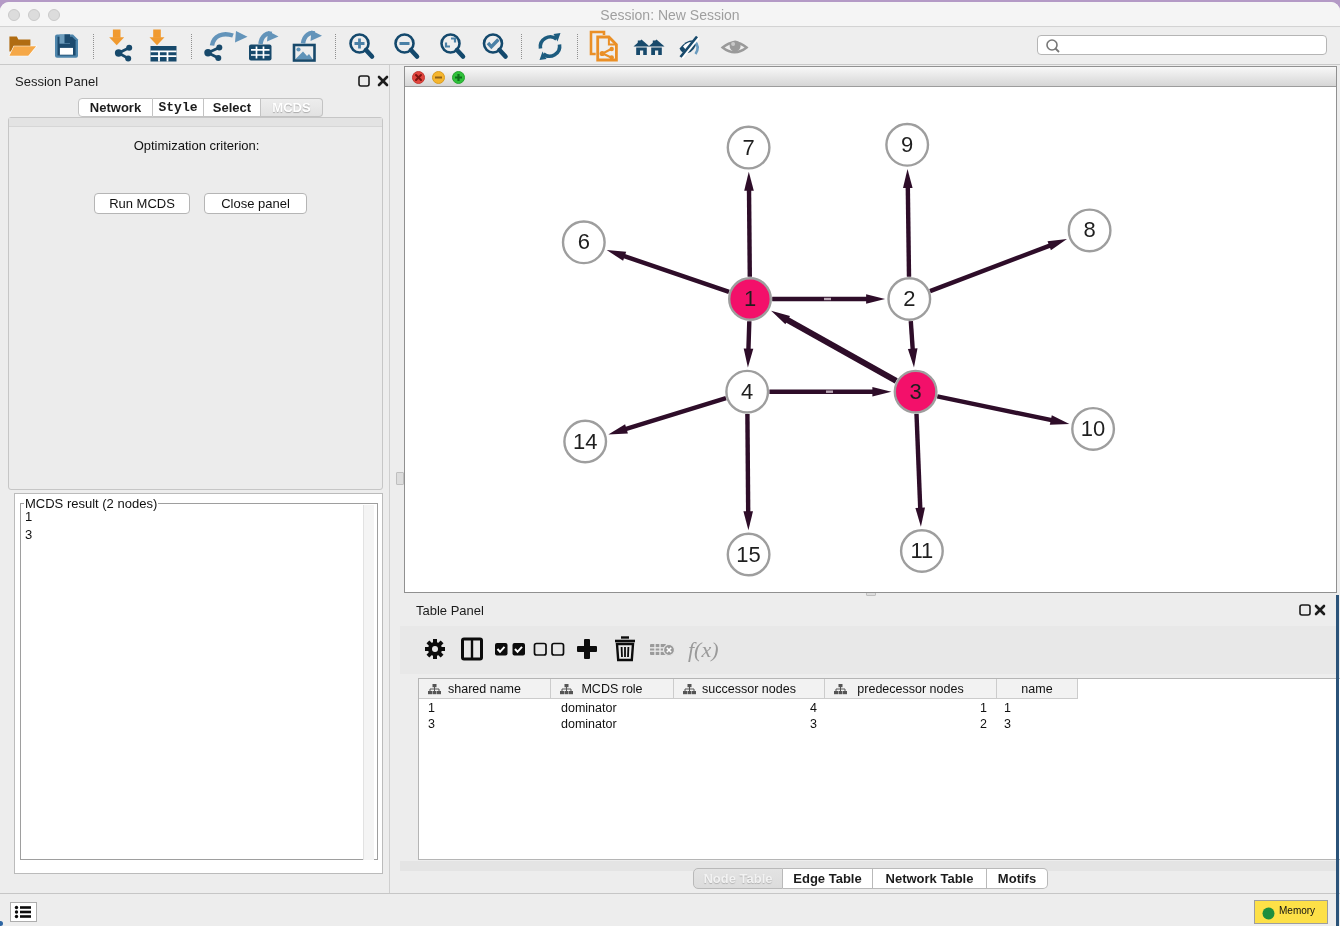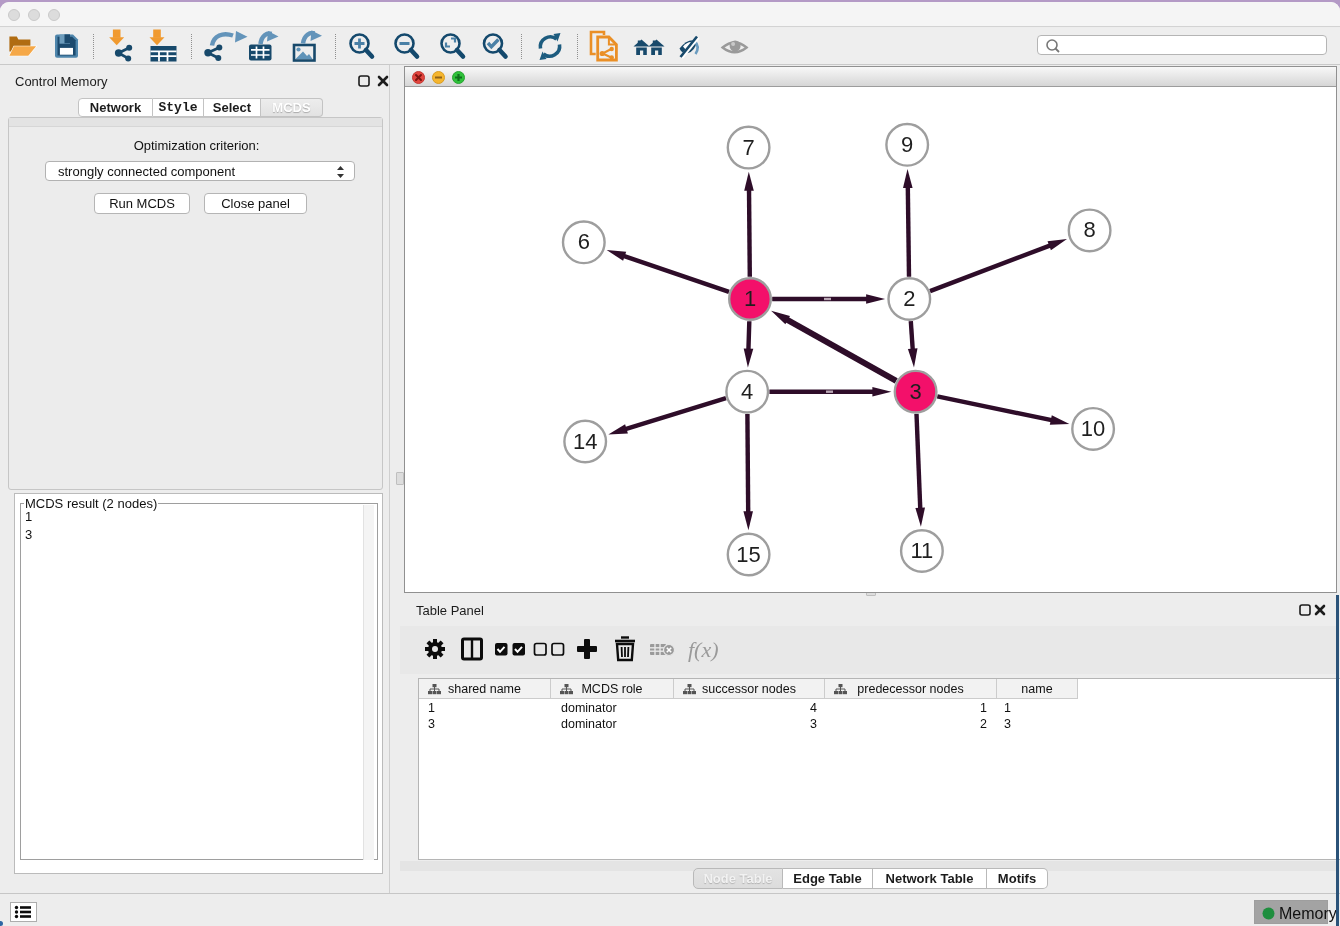--- a/index.html
+++ b/index.html
@@ -40,32 +40,33 @@
 #tpanel { position:absolute; left:396px; top:596px; width:944px; height:295px; background:#ededed; }
 #tpanel .ptitle { position:absolute; left:20px; top:5px; font-size:13px; color:#1c1c1c; }
 #ttoolbar { position:absolute; left:4px; top:28px; width:936px; height:48px; background:#e8e8e8; }
 #ttable { position:absolute; left:22px; top:80px; width:1083px; height:182px; background:#ffffff; border:1px solid #b5b5b5; }
 .hcell { position:absolute; top:0; height:20px; background:#f2f2f2; border-right:1px solid #cccccc; border-bottom:1px solid #cccccc; font-size:12.5px; color:#111; text-align:center; line-height:20px; }
 .rcell { position:absolute; font-size:12.5px; color:#111; height:17px; line-height:17px; }
 #btabs { position:absolute; display:flex; top:270px; left:297px; }
 .btab { height:21px; font-size:13px; font-weight:700; color:#1c1c1c; background:#ffffff; border:1px solid #b9b9b9; border-left:none; text-align:center; line-height:20px; }
 
 #statusbar { position:absolute; left:0; top:891px; width:1340px; height:35px; background:#ededed; border-top:1px solid #c6c6c6; }
-#memorybtn { position:absolute; left:1254px; top:6px; width:74px; height:24px; background:#a3a3a3; border:1px solid #9e9e9e; font-size:16px; color:#111; }
+#memorybtn { position:absolute; left:1254px; top:6px; width:74px; height:24px; background:#fde047; border:1px solid #9e9e9e; font-size:10px; color:#111; }
 #listbtn { position:absolute; left:10px; top:8px; width:27px; height:20px; background:#ffffff; border:1px solid #adadad; }
 svg { display:block; }
 .icon { position:absolute; }
 </style>
 </head>
 <body>
 <div id="win">
   <div id="titlebar">
     <div class="tl" style="left:8px;"></div>
     <div class="tl" style="left:28px;"></div>
     <div class="tl" style="left:48px;"></div>
+    <div id="apptitle">Session: New Session</div>
   </div>
   <div id="toolbar">
     <div class="tsep" style="left:93px;"></div>
     <div class="tsep" style="left:191px;"></div>
     <div class="tsep" style="left:335px;"></div>
     <div class="tsep" style="left:521px;"></div>
     <div class="tsep" style="left:577px;"></div>
     <svg class="icon" style="left:0;top:0;" width="760" height="37" viewBox="0 0 760 37">
 
       <g transform="translate(21.6,19)">
@@ -218,41 +219,37 @@
       </g>
     </svg>
     <div id="searchbox">
       <svg width="20" height="19" viewBox="0 0 20 19" style="position:absolute;left:5px;top:1px;">
         <circle cx="9" cy="8" r="5" fill="none" stroke="#777777" stroke-width="1.6"></circle>
         <line x1="12.5" y1="11.5" x2="16" y2="15" stroke="#777777" stroke-width="1.8"></line>
       </svg>
     </div>
   </div>
   <div id="cpanel">
-    <div class="ptitle">Control Memory</div>
+    <div class="ptitle">Session Panel</div>
     <svg style="position:absolute; left:358px; top:10px;" width="32" height="13" viewBox="0 0 32 13">
       <rect x="1" y="1" width="10" height="10" rx="2" fill="none" stroke="#1c1c1c" stroke-width="1.6"></rect>
       <g stroke="#1c1c1c" stroke-width="2.6" stroke-linecap="round">
         <line x1="21" y1="2" x2="29" y2="10"></line>
           <line x1="29" y1="2" x2="21" y2="10"></line>
       </g>
     </svg>
     <div class="tabrow" style="left:78px; top:33px;">
       <div class="tab first" style="width:75px;">Network</div>
       <div class="tab" style="width:51px;font-family:Liberation Mono, monospace;">Style</div>
       <div class="tab" style="width:57px;">Select</div>
       <div class="tab sel last" style="width:62px;">MCDS</div>
     </div>
     <div id="tabpane">
       <div class="band"></div>
       <div id="optlabel">Optimization criterion:</div>
-      <div id="dropdown">strongly connected component<svg width="11" height="14" viewBox="0 0 11 14" style="position:absolute;right:8px;top:3px;">
-            <path d="M2,5 L5.5,1 L9,5 z" fill="#333"></path>
-            <path d="M2,9 L5.5,13 L9,9 z" fill="#333"></path>
-          </svg></div>
       <div class="btn" style="left:85px; top:75px; width:96px;">Run MCDS</div>
       <div class="btn" style="left:195px; top:75px; width:103px;">Close panel</div>
     </div>
     <div id="resultbox">
       <div id="fieldset">
         <legend>MCDS result (2 nodes)</legend>
         <div style="position:absolute; left:4px; top:4px; font-size:13px; color:#111; line-height:18px;">1<br>3</div>
         <div id="scrolltrack"></div>
       </div>
     </div>

